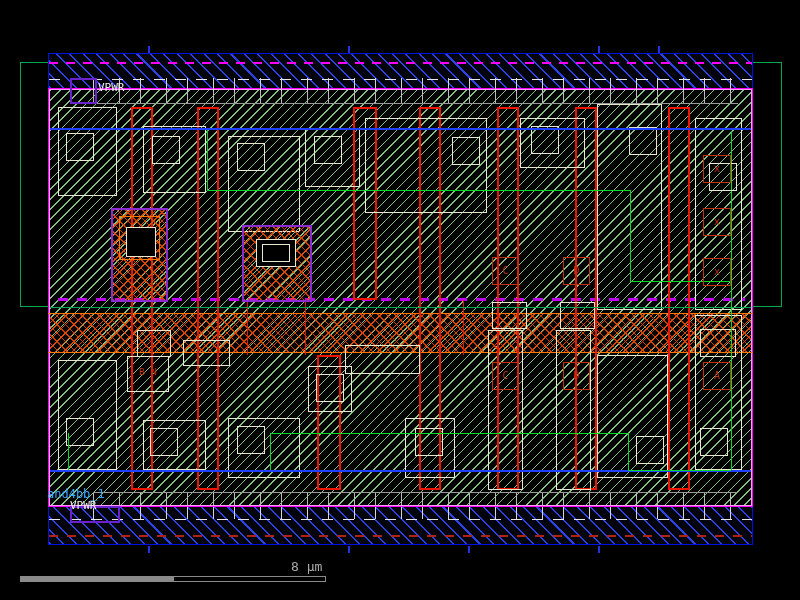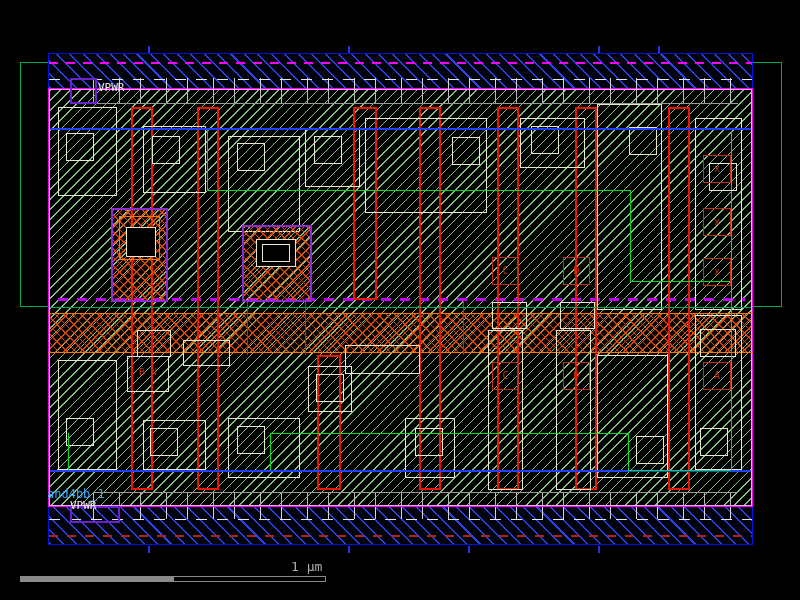--- a/index.html
+++ b/index.html
@@ -174,17 +174,17 @@
   <div class="abs o-pinred" style="left:703px;top:258px;width:28px;height:28px;"></div>
   <div class="abs pinlbl" style="left:703px;top:267px;width:28px;">x</div>
 
   <div class="abs" style="left:70px;top:78px;width:27px;height:26px;border:2px solid #6a22cc;"></div>
   <div class="abs lbl" style="left:78px;top:82px;margin-left:20px;">VPWR</div>
   <div class="abs" style="left:70px;top:506px;width:50px;height:17px;border:2px solid #6a22cc;"></div>
   <div class="abs lbl" style="left:70px;top:500px;">VPWR</div>
 
   <div class="abs" style="left:47px;top:488px;font-size:12px;line-height:12px;color:var(--text-cyan,#35a7ff);">and4bb_1</div>
 
-  <div class="abs" style="left:291px;top:560px;font-size:13px;line-height:13px;color:#aaaaaa;">1 µm</div>
+  <div class="abs" style="left:291px;top:560px;font-size:13px;line-height:13px;color:#aaaaaa;">8 µm</div>
   <div class="abs" style="left:20px;top:576px;width:153px;height:6px;background:var(--scale-gray,#8a8a8a);"></div>
   <div class="abs" style="left:173px;top:576px;width:153px;height:6px;border:1px solid var(--scale-gray,#8a8a8a);"></div>
 
 </div>
 
 </body></html>

